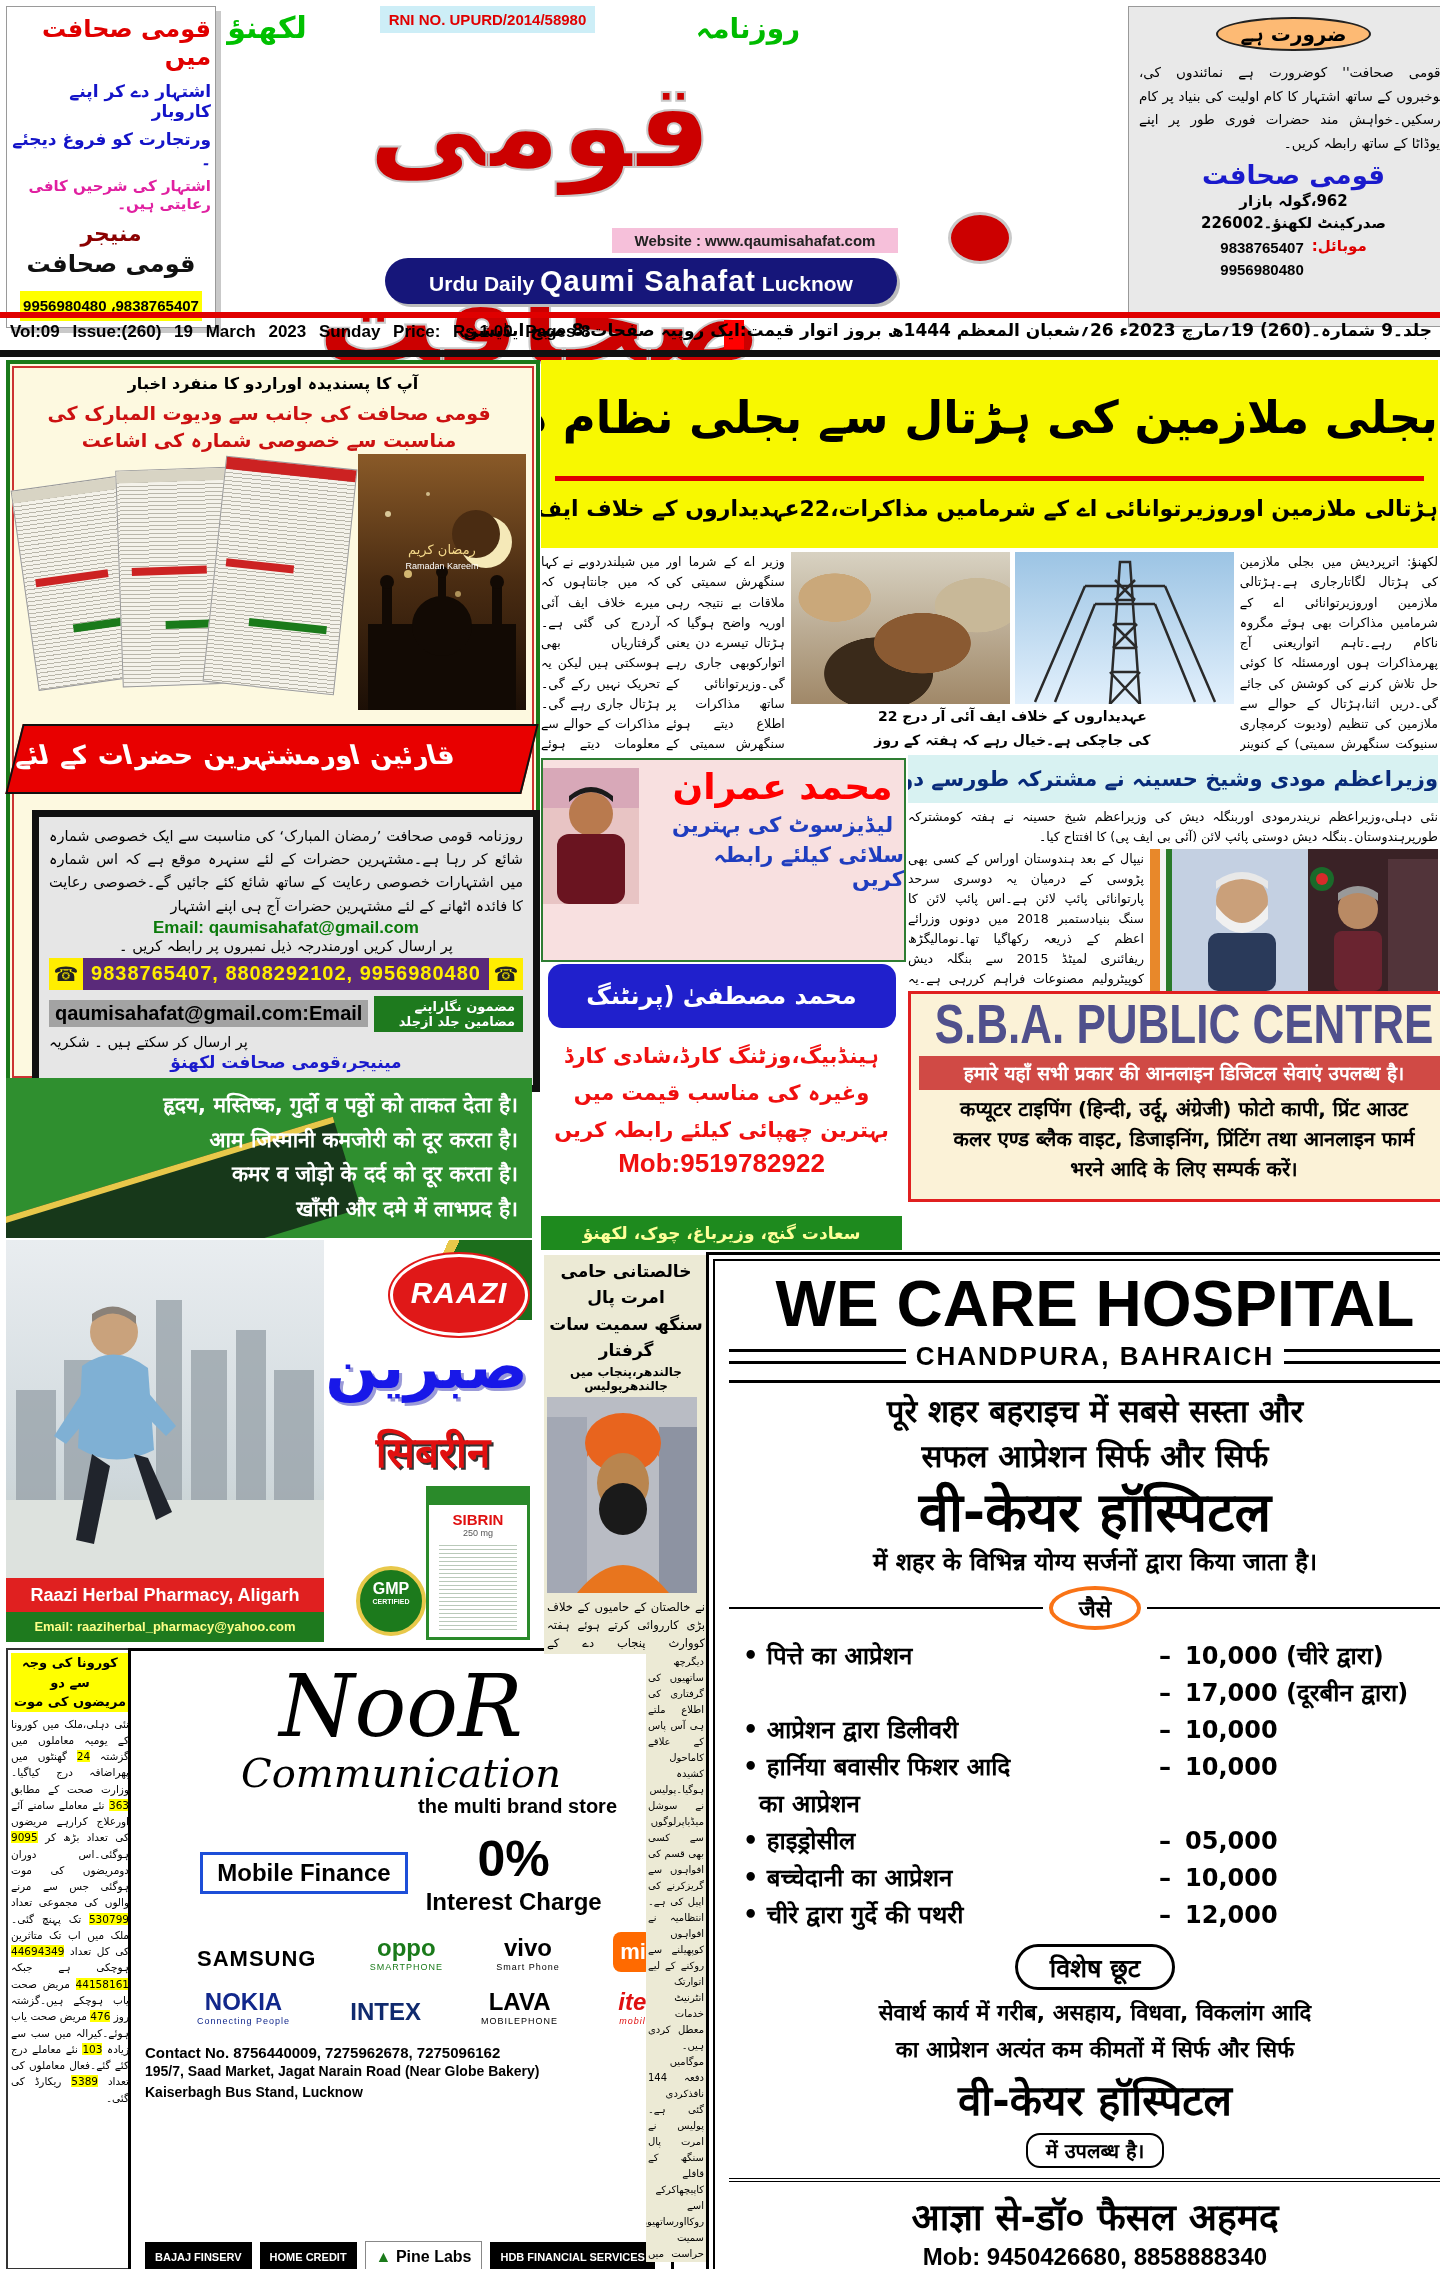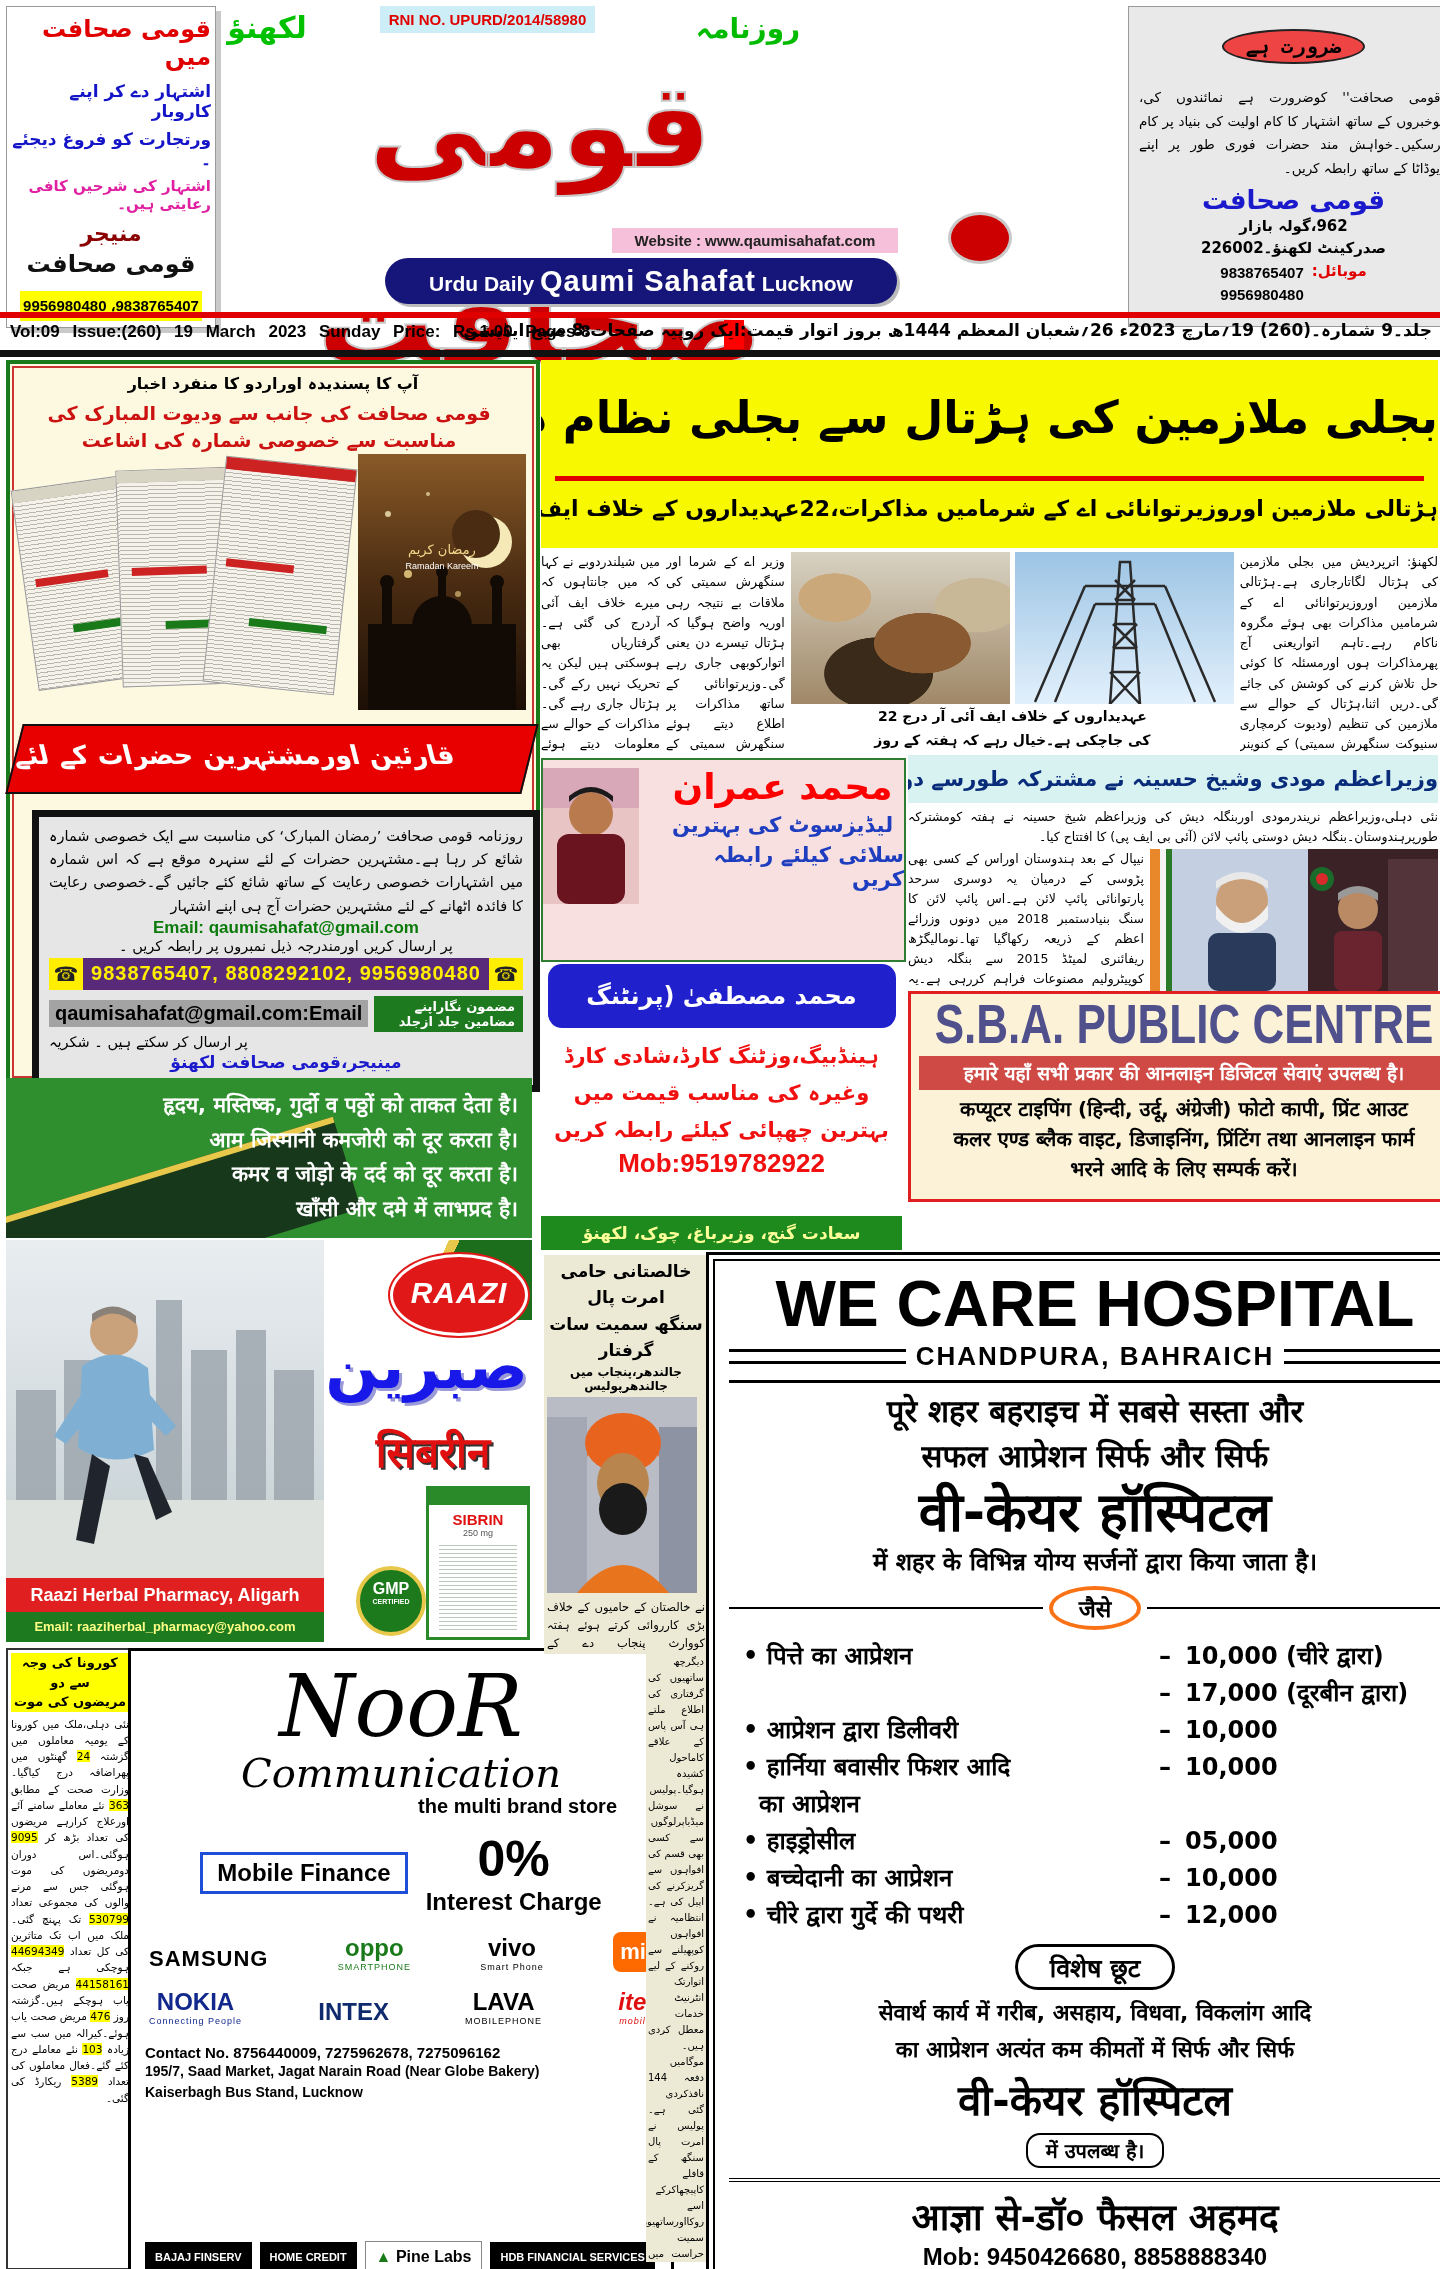--- a/index.html
+++ b/index.html
@@ -36,22 +36,22 @@
   .website{left:612px;top:228px;width:286px;height:25px;background:#f6c0da;color:#222;font-size:15px;
            font-weight:bold;text-align:center;line-height:25px;}
   .band{left:385px;top:258px;width:512px;height:46px;background:#16167a;border-radius:23px;color:#fff;
         text-align:center;line-height:46px;box-shadow:3px 3px 0 #bbb;}
   .band .b1{font-size:21px;font-weight:bold;}
   .band .b2{font-size:29px;font-weight:bold;letter-spacing:1px;}
 
   
   .need{left:1128px;top:6px;width:309px;height:307px;background:#e9e9e9;border:1px solid #999;
         padding:6px 10px;display:flex;flex-direction:column;}
-  .need-badge{margin:16px auto;background:#ef4444;border:2px solid #222;border-radius:50%;
-              padding:3px 22px;font-size:20px;font-weight:bold;font-family:Liberation Mono, monospace;}
+  .need-badge{margin:4px auto;background:#fdba74;border:2px solid #222;border-radius:50%;
+              padding:3px 22px;font-size:20px;font-weight:bold;}
   .need-body{font-size:13.5px;line-height:1.75;margin-top:6px;}
   .need-brand{color:#1a1acc;font-size:26px;font-weight:bold;text-align:center;margin-top:4px;}
   .need-addr{font-size:15px;font-weight:bold;text-align:center;line-height:1.5;}
   .need-mob{display:flex;direction:rtl;justify-content:center;gap:8px;margin-top:2px;}
   .need-mob .lbl{color:#e00000;font-size:15px;font-weight:bold;font-family:"DejaVu Sans",sans-serif;}
   .need-mob .nums{font-size:15px;font-weight:bold;direction:ltr;text-align:center;line-height:1.5;}
 
   
   .rule-red{left:0;top:312px;width:1440px;height:6px;background:#e00000;}
   .dl-left{left:10px;top:322px;font-size:17px;font-weight:bold;word-spacing:8px;}
@@ -189,21 +189,21 @@
   
   .noor{left:128px;top:1648px;width:512px;height:612px;background:#fff;border:3px solid #000;
         padding:10px 14px;display:flex;flex-direction:column;}
   .noor-brand1{font-family:"DejaVu Serif",serif;font-style:italic;font-size:86px;line-height:90px;text-align:center;}
   .noor-brand2{font-family:"DejaVu Serif",serif;font-style:italic;font-size:40px;line-height:44px;text-align:center;}
   .noor-tag{font-size:20px;font-weight:bold;text-align:right;padding-right:40px;}
   .noor-fin{display:flex;align-items:center;gap:18px;margin-top:12px;justify-content:center;}
   .noor-finbox{border:3px solid #1d4ed8;padding:4px 14px;font-size:24px;font-weight:bold;}
   .noor-zero{font-size:50px;font-weight:bold;}
   .noor-int{font-size:24px;font-weight:bold;}
-  .noor-brands{display:flex;align-items:flex-end;justify-content:space-between;margin-top:16px;padding:0 4px;}
+  .noor-brands{display:flex;align-items:flex-end;justify-content:space-between;margin-top:16px;padding:0 4px;margin-left:48px;}
   .nb{text-align:center;}
   .nb .big{font-size:24px;font-weight:bold;}
   .nb .sub{font-size:9px;letter-spacing:1px;}
   .nb-samsung{font-size:22px;font-weight:bold;letter-spacing:1px;}
   .nb-oppo{color:#1a7a1a;}
   .nb-vivo{color:#000000;}
   .nb-mi{width:40px;height:40px;background:#ff6a00;border-radius:8px;color:#fff;font-size:22px;
          font-weight:bold;text-align:center;line-height:40px;}
   .nb-nokia{color:#12288c;}
   .nb-intex{color:#102a6e;}

